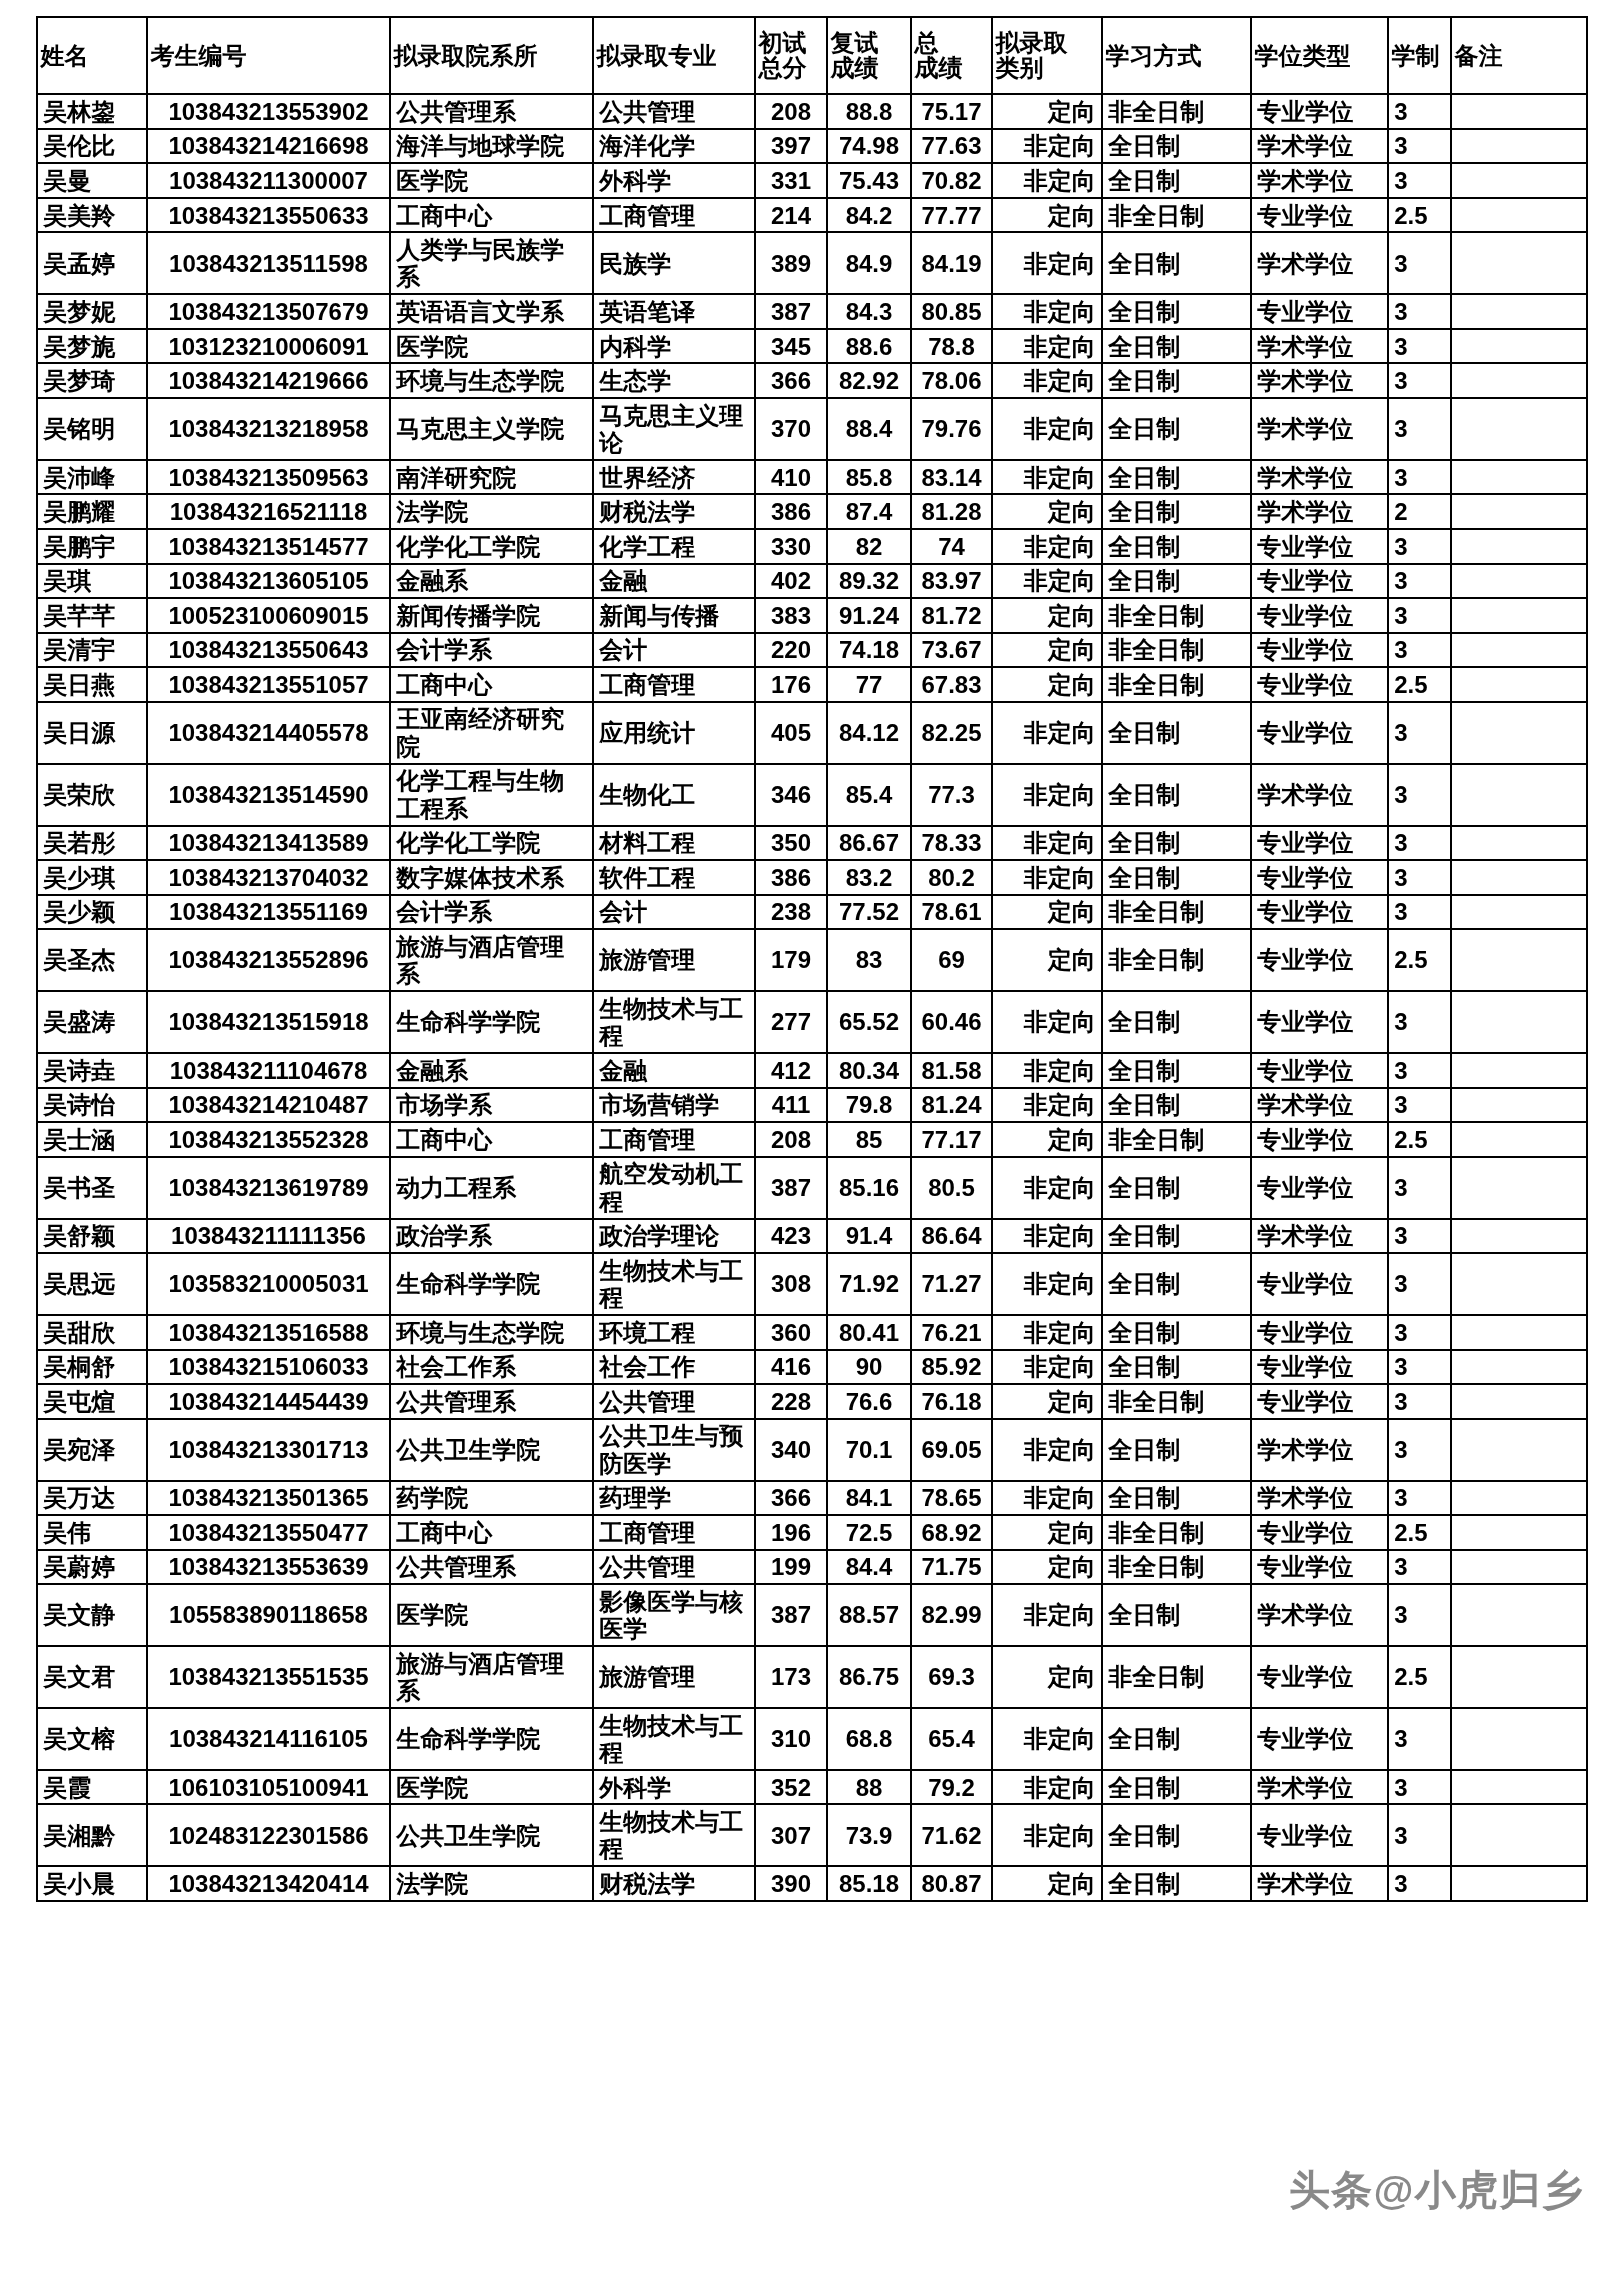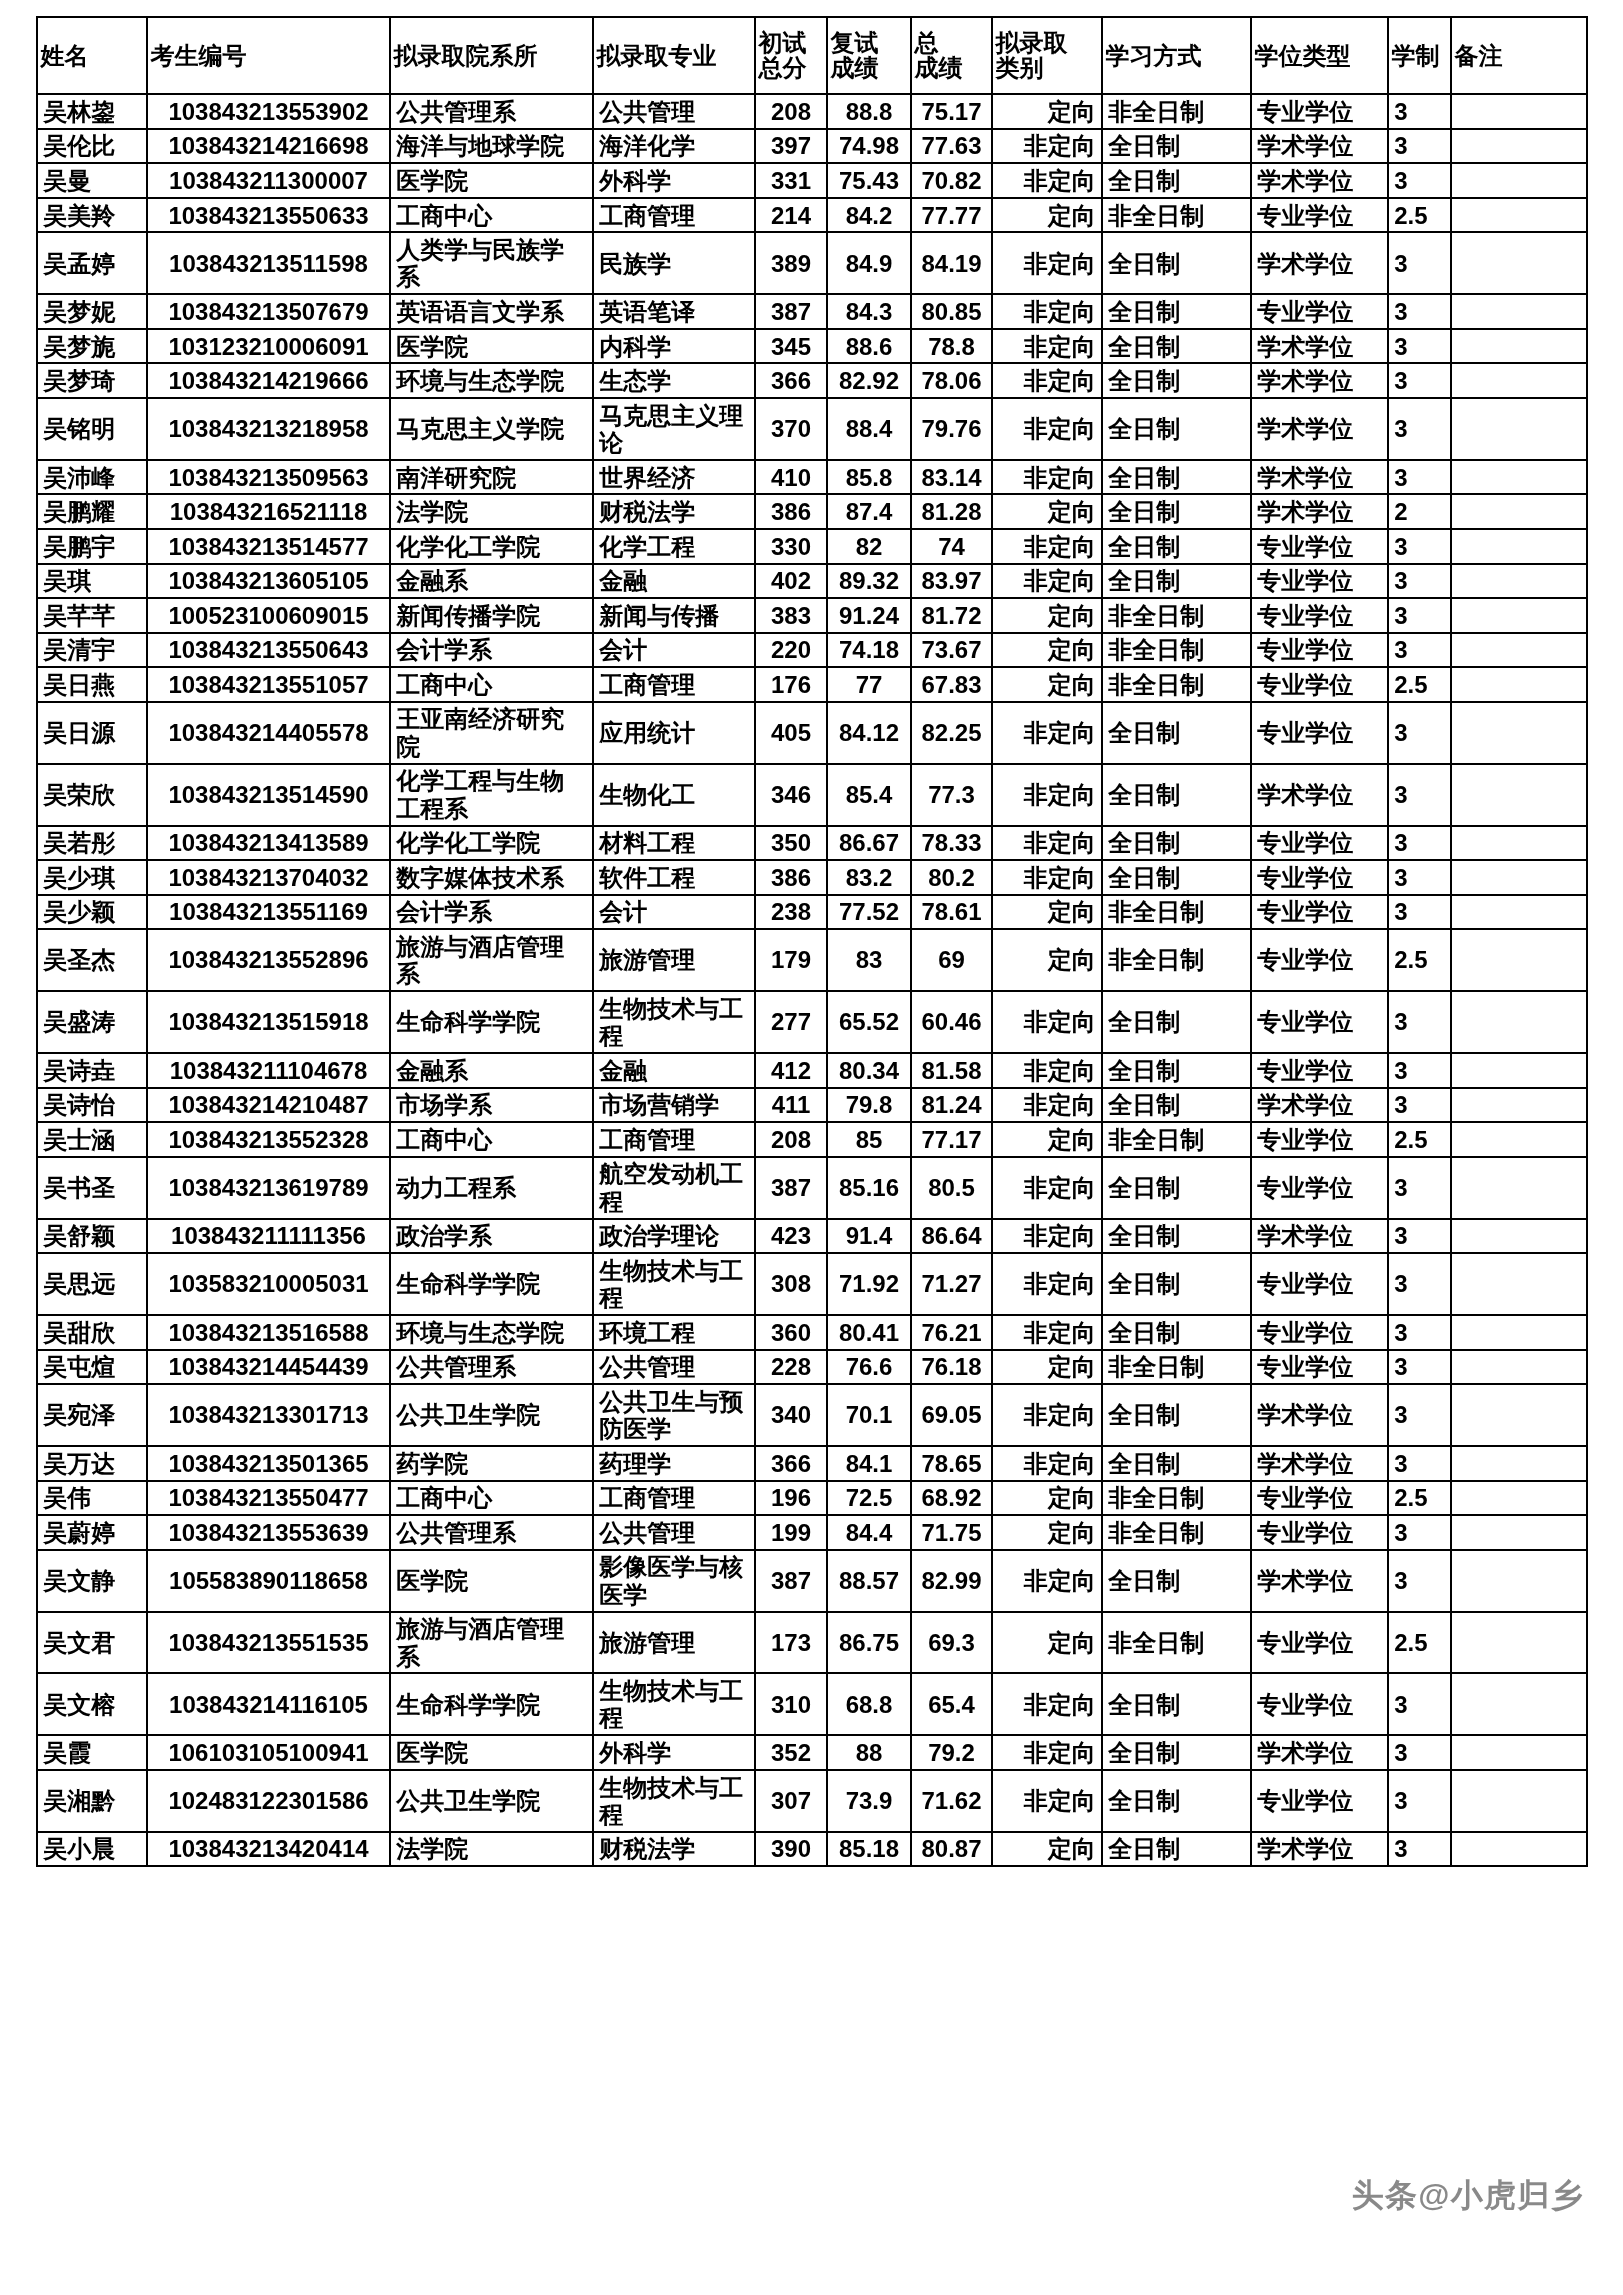--- a/index.html
+++ b/index.html
@@ -73,21 +73,21 @@
   th .stack {
     display: block;
     line-height: 1.06;
   }
 
   
   #watermark {
     position: absolute;
     right: 39px;
     bottom: 77px;
-    font-size: 32px;
+    font-size: 41px;
     font-weight: 700;
     color: rgba(40,40,40,0.55);
     letter-spacing: 1.3px;
     white-space: nowrap;
     pointer-events: none;
     font-family: "Liberation Sans", "DejaVu Sans", sans-serif;
   }
 </style>
 </head>
 <body>
@@ -551,20 +551,34 @@
           <td class="num">360</td>
           <td class="num">80.41</td>
           <td class="num">76.21</td>
           <td class="cat">非定向</td>
           <td class="mode">全日制</td>
           <td class="degree">专业学位</td>
           <td class="years">3</td>
           <td class="remark"></td>
         </tr>
         <tr>
+          <td class="name">吴桐舒</td>
+          <td class="id">103843215106033</td>
+          <td class="college">社会工作系</td>
+          <td class="major">社会工作</td>
+          <td class="num">416</td>
+          <td class="num">90</td>
+          <td class="num">85.92</td>
+          <td class="cat">非定向</td>
+          <td class="mode">全日制</td>
+          <td class="degree">专业学位</td>
+          <td class="years">3</td>
+          <td class="remark"></td>
+        </tr>
+        <tr>
           <td class="name">吴屯煊</td>
           <td class="id">103843214454439</td>
           <td class="college">公共管理系</td>
           <td class="major">公共管理</td>
           <td class="num">228</td>
           <td class="num">76.6</td>
           <td class="num">76.18</td>
           <td class="cat">定向</td>
           <td class="mode">非全日制</td>
           <td class="degree">专业学位</td>

